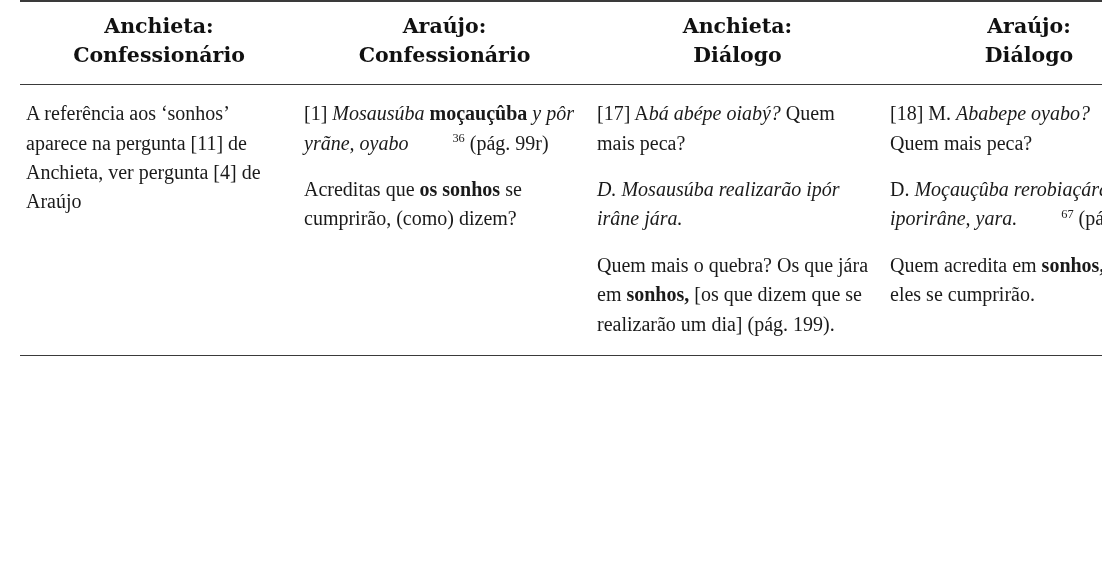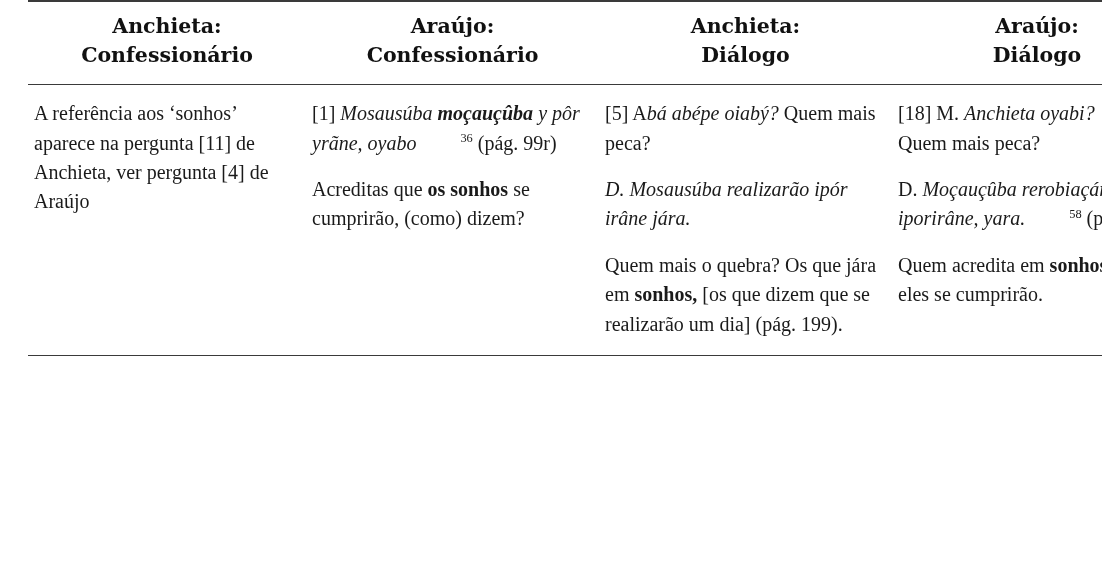--- a/index.html
+++ b/index.html
@@ -11,21 +11,21 @@
     width: 1102px;
     height: 588px;
     font-family: "Liberation Serif", serif;
     color: #1a1a1a;
     overflow: hidden;
   }
   .table-wrap {
     width: 1102px;
     height: 500px;
     box-sizing: border-box;
-    padding: 0 28px;
+    padding: 0 20px;
     position: relative;
   }
   table.comparison-table {
     width: 1046px;
     border-collapse: collapse;
     table-layout: fixed;
   }
   table.comparison-table thead th {
     font-family: "DejaVu Serif", serif;
     font-weight: bold;
@@ -96,29 +96,29 @@
           <span class="hl2">Diálogo</span>
         </th>
       </tr>
     </thead>
     <tbody>
       <tr>
         <td class="col-0">
             <p class="para"><span>A referência aos ‘sonhos’ aparece na pergunta [11] de Anchieta, ver pergunta [4] de Araújo</span></p>
           </td>
         <td class="col-1">
-            <p class="para"><span>[1] </span><i>Mosausúba </i><b style="font-style: italic;">moçauçûba</b><i> y pôr yrãne, oyabo</i><sup>36</sup><span> (pág. 99r)</span></p>
+            <p class="para"><span>[1] </span><i>Mosausúba </i><b style="">moçauçûba</b><i> y pôr yrãne, oyabo</i><sup>36</sup><span> (pág. 99r)</span></p>
             <p class="para"><span>Acreditas que </span><b>os sonhos</b><span> se cumprirão, (como) dizem?</span></p>
           </td>
         <td class="col-2">
-            <p class="para"><span>[5] A</span><i>bá abépe oiabý?</i><span> Quem mais peca?</span></p>
+            <p class="para"><span>[17] A</span><i>bá abépe oiabý?</i><span> Quem mais peca?</span></p>
             <p class="para"><i>D. Mosausúba realizarão ipór irâne jára.</i></p>
             <p class="para"><span>Quem mais o quebra? Os que jára em </span><b>sonhos,</b><span> [os que dizem que se realizarão um dia] (pág. 199).</span></p>
           </td>
         <td class="col-3">
-            <p class="para"><span>[18] M. </span><i>Anchieta oyabi?</i><sup>37</sup><span> Quem mais peca?</span></p>
-            <p class="para"><span>D. </span><i>Moçauçûba rerobiaçára, iporirâne, yara.</i><sup>58</sup><span> (pág. 66r)</span></p>
+            <p class="para"><span>[18] M. </span><i>Ababepe oyabo?</i><sup>37</sup><span> Quem mais peca?</span></p>
+            <p class="para"><span>D. </span><i>Moçauçûba rerobiaçára, iporirâne, yara.</i><sup>67</sup><span> (pág. 66r)</span></p>
             <p class="para"><span>Quem acredita em </span><b>sonhos,</b><span> e que eles se cumprirão.</span></p>
           </td>
       </tr>
     </tbody>
   </table>
 </div>
 
 </body></html>

